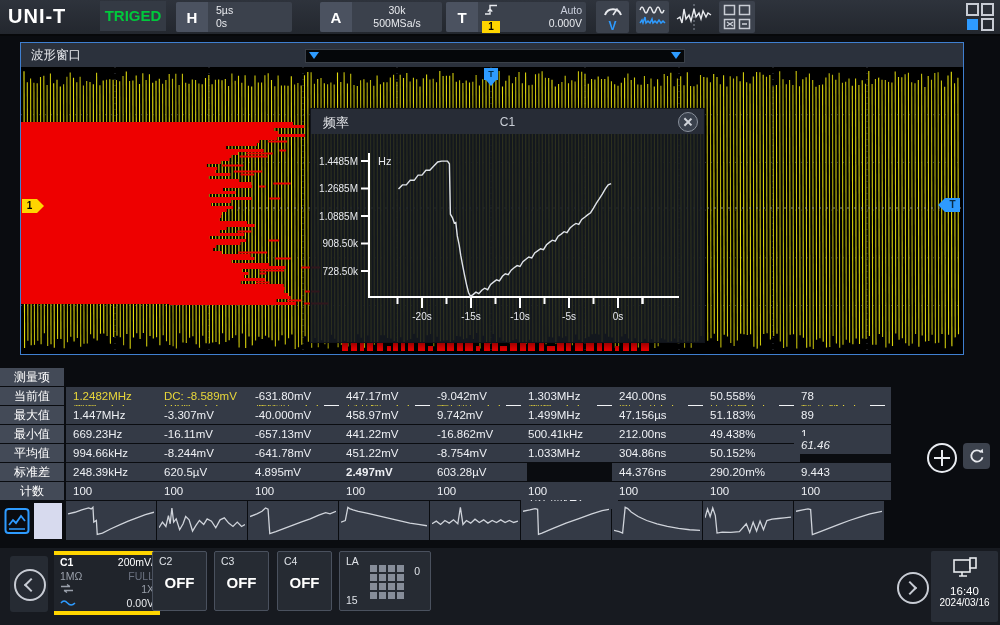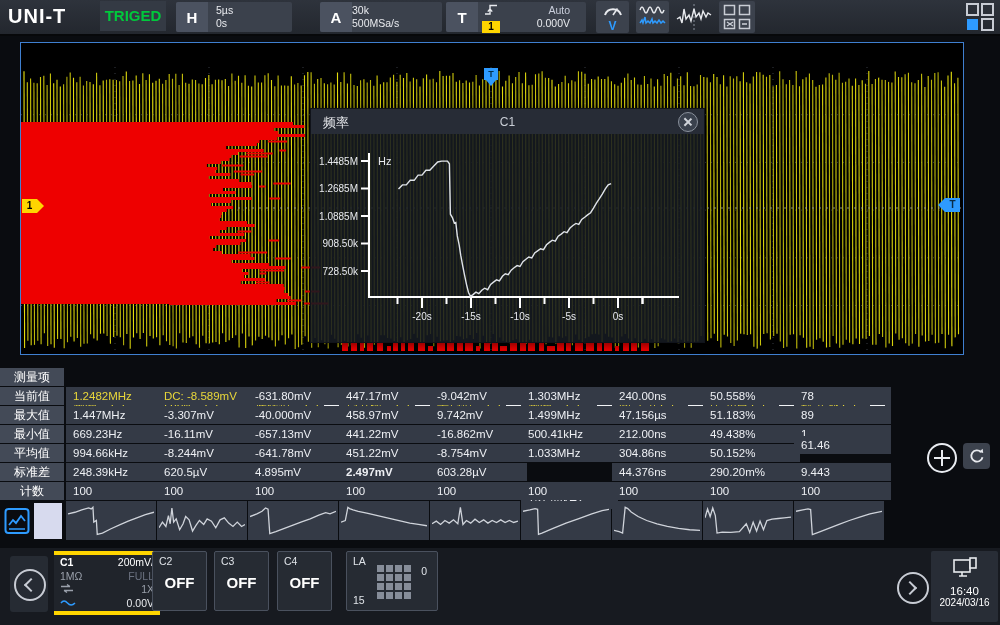--- a/index.html
+++ b/index.html
@@ -10,26 +10,26 @@
   #topbar{left:0;top:0;width:1000px;height:34px;background:linear-gradient(#2e333c,#23272e);
           border-bottom:2px solid #07080a;}
   #logo{left:8px;top:5px;font-size:20px;font-weight:900;letter-spacing:1px;color:#fff;}
   #trig-status{left:100px;top:1px;width:66px;height:30px;background:#343a44;color:#00c83c;
                font-size:15px;font-weight:bold;text-align:center;line-height:30px;}
   .grp{top:2px;height:30px;background:#3b414c;border-radius:2px;display:flex;align-items:stretch;}
   .g-letter{width:32px;background:#4b5260;color:#fff;font-weight:bold;font-size:15px;
             display:flex;align-items:center;justify-content:center;border-radius:2px 0 0 2px;}
   .g-vals{display:flex;flex-direction:column;justify-content:center;font-size:10.5px;line-height:13px;color:#e8eaee;}
   #grp-h{left:176px;width:116px;} #grp-h .g-vals{padding-left:8px;}
-  #grp-a{left:320px;width:122px;} #grp-a .g-vals{flex:1;border-radius:10px;}
+  #grp-a{left:320px;width:122px;} #grp-a .g-vals{flex:1;text-align:center;border-radius:10px;}
   #grp-t{left:446px;width:140px;}
   #t-mid{width:26px;display:flex;flex-direction:column;align-items:center;justify-content:center;}
   #t-badge{width:18px;height:12px;background:#ffd500;color:#000;font-size:10px;font-weight:bold;
            text-align:center;line-height:12px;margin-top:1px;}
-  #grp-t .g-vals{flex:1;text-align:right;padding-right:16px;}
+  #grp-t .g-vals{flex:1;text-align:right;padding-right:4px;}
   #t-mode{color:#c9cedb;} 
   .icon-box{top:1px;height:32px;background:#3c424d;border-radius:2px;display:flex;align-items:center;justify-content:center;flex-direction:column;}
   #icon-dvm{left:596px;width:33px;} #icon-fft{left:636px;width:33px;}
   #icon-anom{left:674px;width:40px;background:transparent;}
   #icon-mask{left:719px;width:36px;}
   #icon-layout{left:962px;top:1px;width:36px;height:32px;display:flex;align-items:center;justify-content:center;}
   #dvm-v{color:#2e9bff;font-size:12px;font-weight:bold;line-height:11px;}
   
   #wavewin{left:20px;top:42px;width:942px;height:311px;border:1px solid #3f7fd0;background:#000;}
   #win-head{left:0;top:0;width:100%;height:24px;background:#2b313c;}
@@ -94,21 +94,21 @@
   #btn-prev .circ-btn{left:4px;top:13px;}
   #card-c1{left:54px;top:3px;width:94px;height:54px;background:#20242b;border-top:4px solid #ffd500;
            border-bottom:4px solid #ffd500;padding:1px 6px;box-sizing:content-box;}
   .c1row{display:flex;justify-content:space-between;font-size:10.5px;line-height:13.5px;align-items:center;}
   .dim1{color:#9aa0ab;} .dim2{color:#6b7280;}
   .offcard{position:absolute;top:3px;width:55px;height:60px;background:#262b33;border:1px solid #4a515e;
            border-radius:2px;box-sizing:border-box;}
   .offcard .cid{position:absolute;left:6px;top:3px;font-size:10.5px;color:#dfe3e8;}
   .offcard .off{position:absolute;left:0;top:22px;width:100%;text-align:center;font-size:15px;font-weight:bold;color:#fff;}
   #card-c2{left:152px;} #card-c3{left:214px;} #card-c4{left:277px;}
-  #card-la{left:346px;top:3px;width:92px;height:60px;background:#262b33;border:1px solid #4a515e;
+  #card-la{left:339px;top:3px;width:92px;height:60px;background:#262b33;border:1px solid #4a515e;
            border-radius:2px;box-sizing:border-box;}
   #la-grid{position:absolute;left:30px;top:13px;display:grid;grid-template-columns:repeat(4,7px);
            grid-auto-rows:7px;gap:2px;}
   #la-grid div{background:#868d99;}
   #btn-next{left:897px;top:24px;}
   #clockpanel{left:931px;top:3px;width:67px;height:71px;background:#282d36;border-radius:2px;text-align:center;}
   #clock-time{font-size:11.5px;color:#fff;margin-top:2px;}
   #clock-date{font-size:10px;color:#fff;}
 </style>
 </head>
@@ -193,20 +193,27 @@
       <svg width="30" height="30" viewBox="0 0 30 30">
         <rect x="2" y="2" width="11" height="11" stroke="#c8ccd4" fill="none" stroke-width="2"></rect>
         <rect x="17" y="2" width="11" height="11" stroke="#c8ccd4" fill="none" stroke-width="2"></rect>
         <rect x="2" y="17" width="11" height="11" fill="#2e9bff"></rect>
         <rect x="17" y="17" width="11" height="11" stroke="#c8ccd4" fill="none" stroke-width="2"></rect>
       </svg>
     </div>
   </header>
 
   <section class="abs" id="wavewin">
+    <div class="abs" id="win-head">
+      <span class="abs" id="win-title">波形窗口</span>
+      <div class="abs" id="win-scroll">
+        <i class="scroll-tri" style="left:3px"></i>
+        <i class="scroll-tri" style="right:3px"></i>
+      </div>
+    </div>
     <div class="abs" id="win-body">
       <svg id="wave-svg" width="940" height="286">
           <line x1="94" y1="0" x2="94" y2="286" stroke="#363a42" stroke-width="1" stroke-dasharray="1 5"></line>
           <line x1="188" y1="0" x2="188" y2="286" stroke="#363a42" stroke-width="1" stroke-dasharray="1 5"></line>
           <line x1="282" y1="0" x2="282" y2="286" stroke="#363a42" stroke-width="1" stroke-dasharray="1 5"></line>
           <line x1="376" y1="0" x2="376" y2="286" stroke="#363a42" stroke-width="1" stroke-dasharray="1 5"></line>
           <line x1="470" y1="0" x2="470" y2="286" stroke="#363a42" stroke-width="1" stroke-dasharray="1 5"></line>
           <line x1="564" y1="0" x2="564" y2="286" stroke="#363a42" stroke-width="1" stroke-dasharray="1 5"></line>
           <line x1="658" y1="0" x2="658" y2="286" stroke="#363a42" stroke-width="1" stroke-dasharray="1 5"></line>
           <line x1="752" y1="0" x2="752" y2="286" stroke="#363a42" stroke-width="1" stroke-dasharray="1 5"></line>
@@ -779,21 +786,21 @@
       <div class="cell val" style="left: 703px; top: 114px; width: 90px; height: 18px;">100</div>
       <div class="sparkcell" style="left: 703px; top: 133px; width: 90px; height: 39px;">
         <svg width="86" height="33" viewBox="0 0 100 40" preserveAspectRatio="none">
           <polyline points="0.0,16.8 3.0,6.0 6.0,15.2 9.0,4.8 12.0,14.0 14.0,35.2 20.0,34.0 30.0,34.4 40.0,33.6 48.0,24.0 52.0,34.4 56.0,22.0 60.0,32.8 64.0,20.8 68.0,31.2 72.0,20.0 78.0,18.4 85.0,17.6 92.0,16.8 100.0,16.0" stroke="#cfd3da" stroke-width="1.3" fill="none" vector-effect="non-scaling-stroke"></polyline>
         </svg>
       </div>
       <div class="cell head tight" style="left: 794px; top: 0px; width: 90px; height: 18px; padding-left: 7px;"><span>数 正脉</span><span class="src">C1</span><i class="dash"></i></div>
       <div class="cell val" style="left: 794px; top: 19px; width: 90px; height: 18px;">78</div>
       <div class="cell val" style="left: 794px; top: 38px; width: 90px; height: 18px;">89</div>
       <div class="cell val" style="left: 794px; top: 57px; width: 90px; height: 18px;">1</div>
-      <div class="cell val" style="left: 794px; top: 68px; width: 90px; height: 18px;">61.46</div>
+      <div class="cell val" style="left: 794px; top: 68px; width: 90px; height: 18px; font-style: italic;">61.46</div>
       <div class="cell val" style="left: 794px; top: 95px; width: 90px; height: 18px;">9.443</div>
       <div class="cell val" style="left: 794px; top: 114px; width: 90px; height: 18px;">100</div>
       <div class="sparkcell" style="left: 794px; top: 133px; width: 90px; height: 39px;">
         <svg width="86" height="33" viewBox="0 0 100 40" preserveAspectRatio="none">
           <polyline points="0.0,8.8 8.0,7.2 14.0,6.0 17.0,6.8 19.0,37.2 26.0,34.4 38.0,29.6 50.0,24.8 62.0,20.0 74.0,16.0 86.0,12.0 100.0,8.8" stroke="#cfd3da" stroke-width="1.3" fill="none" vector-effect="non-scaling-stroke"></polyline>
         </svg>
       </div>
     </section>
   <div class="abs" id="btn-plus">
       <i></i>

